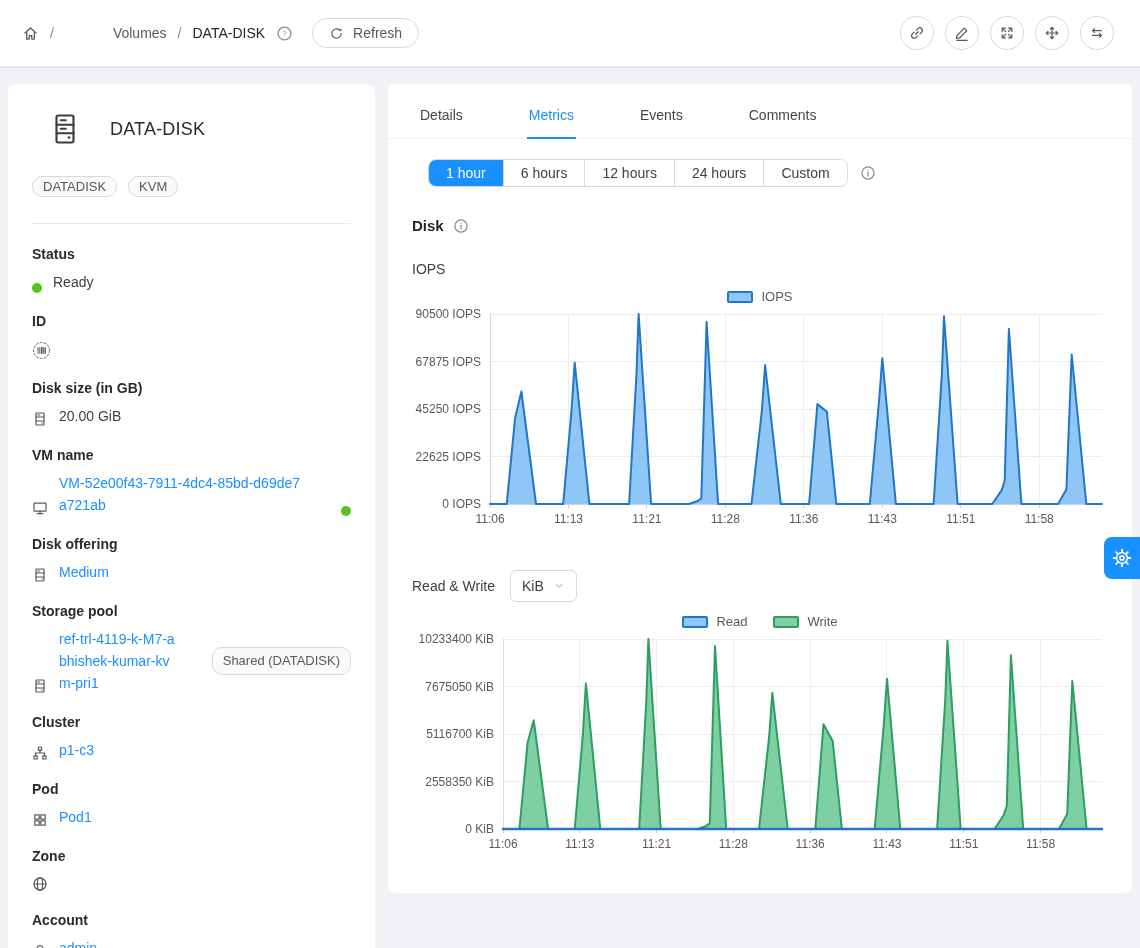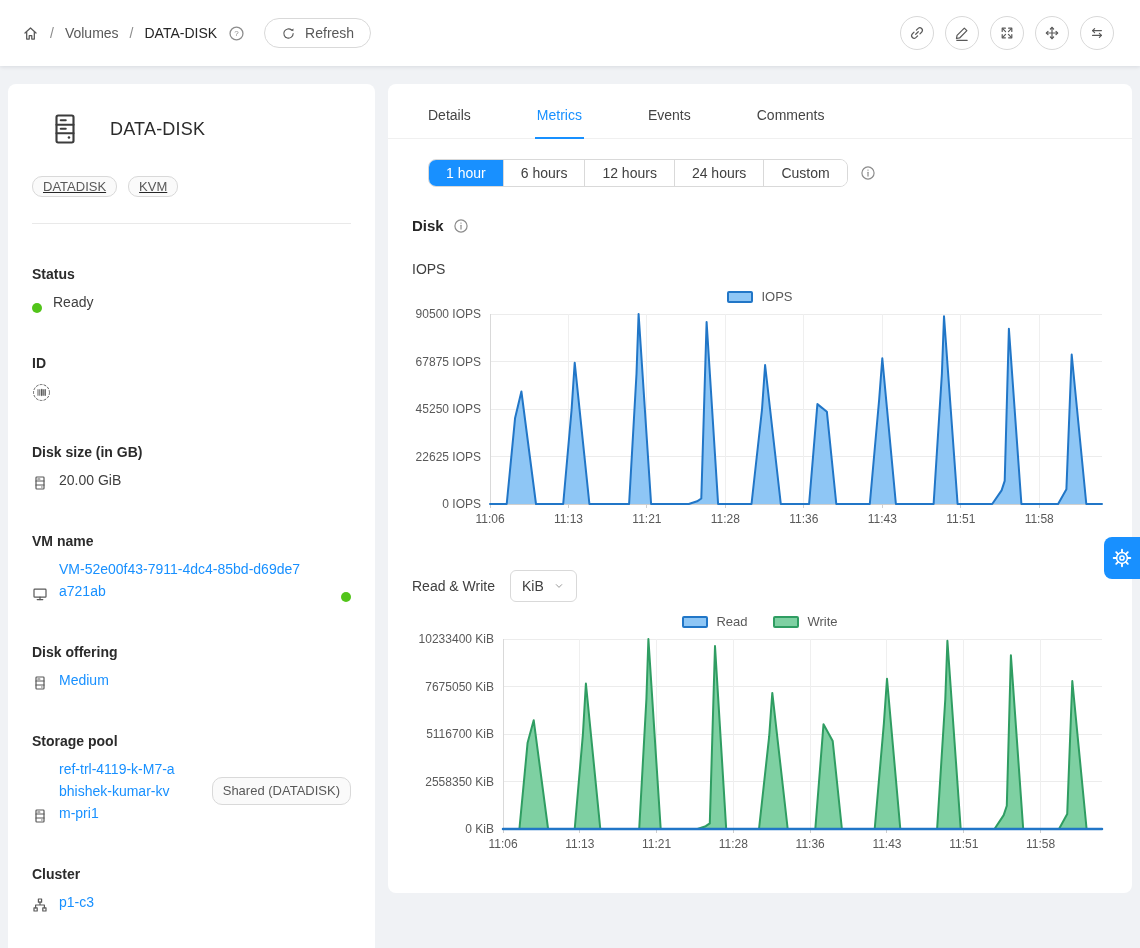--- a/index.html
+++ b/index.html
@@ -11,21 +11,21 @@
     font-size:14px; color:#262626;
   }
   
   .topbar {
     height:66px; background:#fff; position:relative; z-index:2;
     display:flex; align-items:center; justify-content:space-between;
     padding:0 26px 0 22px;
     box-shadow:0 1px 4px rgba(0,21,41,.10);
   }
   .crumbs { display:flex; align-items:center; gap:11px; color:#595959; }
-  .crumb-link { color:#595959; text-decoration:none; cursor:pointer; }
+  .crumb-link { color:#595959; text-decoration:none; cursor:pointer;margin-left:48px; }
   .crumb-sep { color:#8c8c8c; }
   .crumb-current { color:#262626; }
   .help-ico { color:#8c8c8c; display:flex; cursor:pointer; }
   .refresh-btn {
     display:flex; align-items:center; gap:9px; height:30px; padding:0 16px;
     border:1px solid #d9d9d9; border-radius:16px; background:#fff;
     color:#595959; font-size:14px; margin-left:8px; cursor:pointer;
     font-family:inherit;
   }
   .actions { display:flex; gap:11px; }
@@ -35,39 +35,39 @@
     justify-content:center; cursor:pointer; padding:0;
   }
   
   .content { display:flex; align-items:flex-start; gap:13px; padding:18px 8px 0; }
   .card { background:#fff; border-radius:8px; }
   .side { width:367px; flex:none; min-height:1250px; padding:28px 24px; }
   .main { flex:1; padding-bottom:34px; }
   
   .side-head { display:flex; align-items:center; gap:28px; color:#3c3c3c; padding-left:16px; }
   .side-title { font-size:18px; color:#2b2b2b; letter-spacing:.2px; }
-  .tags { display:flex; gap:11px; margin-top:30px;text-decoration:underline; }
+  .tags { display:flex; gap:11px; margin-top:30px; }
   .tag, .chip {
     border:1px solid #d9d9d9; background:#fafafa; border-radius:10px;
     padding:2px 10px; font-size:13px; color:#595959; white-space:nowrap;
   }
   .divider { height:1px; background:#e9e9e9; margin:26px 0 22px; }
   .field { margin-bottom:20px; }
-  .f-label { font-weight:700; margin-bottom:9px; color:#2b2b2b;margin-top:42px; }
+  .f-label { font-weight:700; margin-bottom:9px; color:#2b2b2b; }
   .f-row { display:flex; align-items:flex-end; gap:11px; line-height:22px; }
   .f-icon { flex:none; display:flex; margin-top:3px; color:#595959; }
   .f-value { color:#404040; word-break:break-all; }
   a.f-value { color:#1890ff; text-decoration:none; cursor:pointer; }
   .wrap-medium { max-width:248px; }
   .chip { flex:none; margin-left:24px; align-self:center; }
   .dot { width:10px; height:10px; border-radius:50%; flex:none; }
   .status-dot { margin-top:6px; }
   .trail-dot { margin-left:auto; margin-top:6px; }
   
-  .tabbar { display:flex; gap:62px; padding:10px 24px 0; border-bottom:1px solid #f0f0f0; }
+  .tabbar { display:flex; gap:62px; padding:10px 16px 0; border-bottom:1px solid #f0f0f0; }
   .tab { position:relative; padding:13px 2px 15px; color:#454545; cursor:pointer; }
   .tab:first-child { margin-left:14px; }
   .tab.active { color:#1890ff; }
   .tab.active::after {
     content:""; position:absolute; left:0; right:0; bottom:-1px;
     height:2px; background:#1890ff;
   }
   .range-row { display:flex; align-items:center; gap:12px; margin:20px 24px 0;padding-left:16px; }
   .seg { display:flex; border:1px solid #d9d9d9; border-radius:8px; overflow:hidden; background:#fff; }
   .seg-btn {

